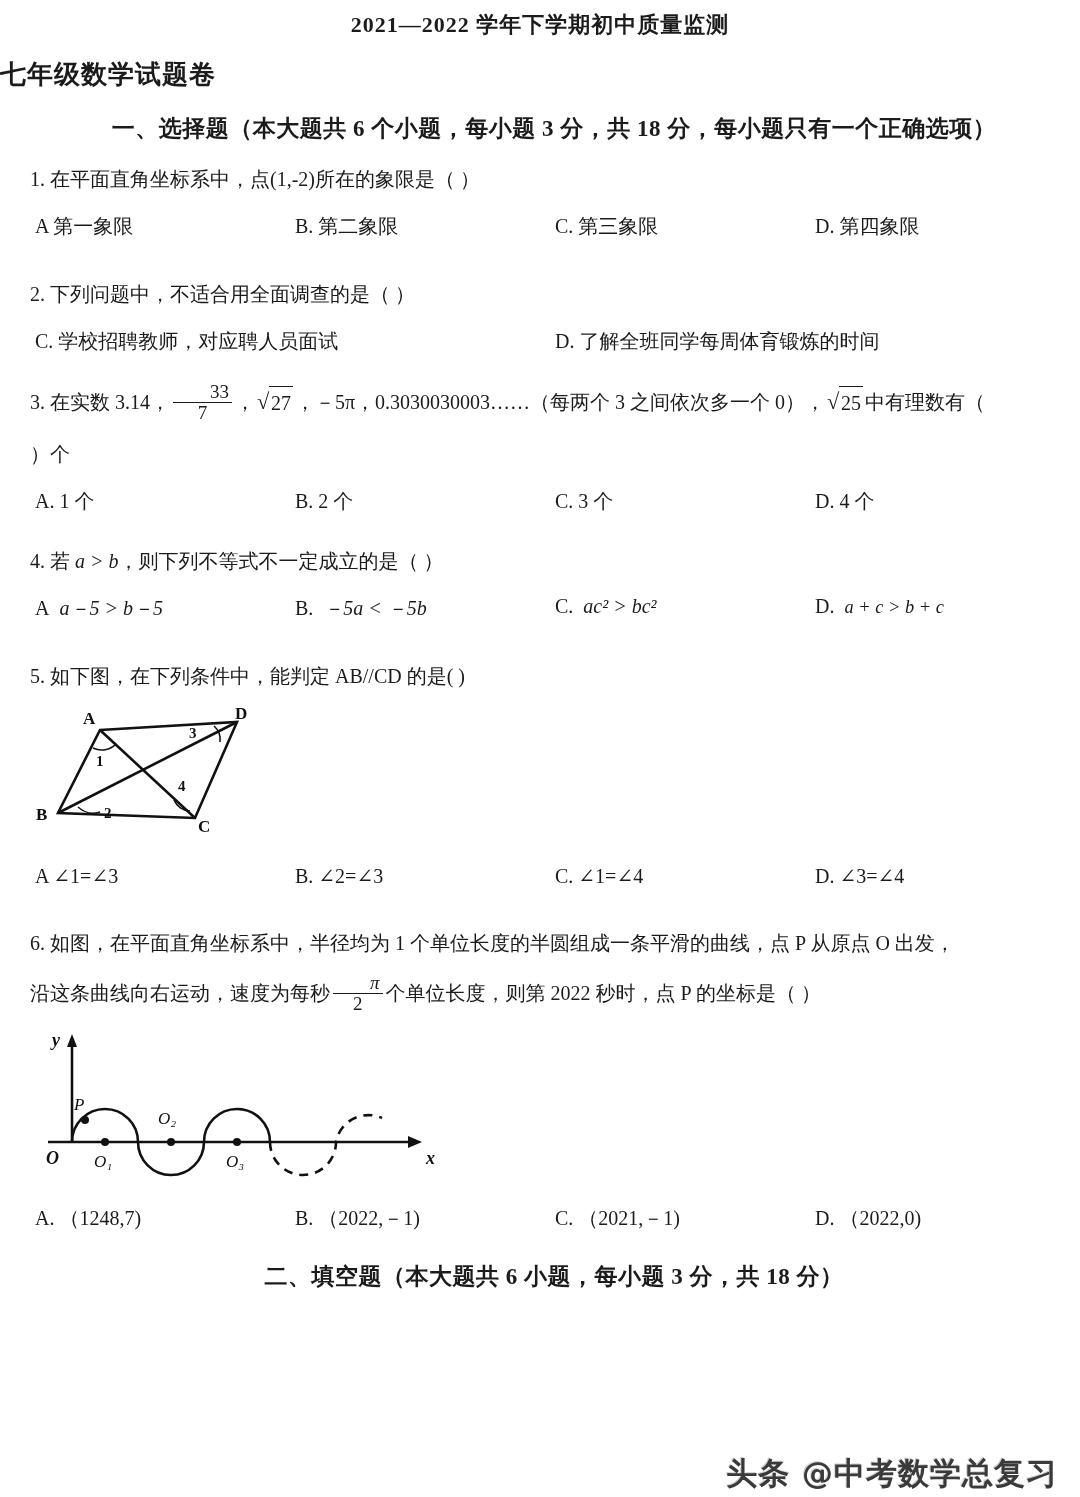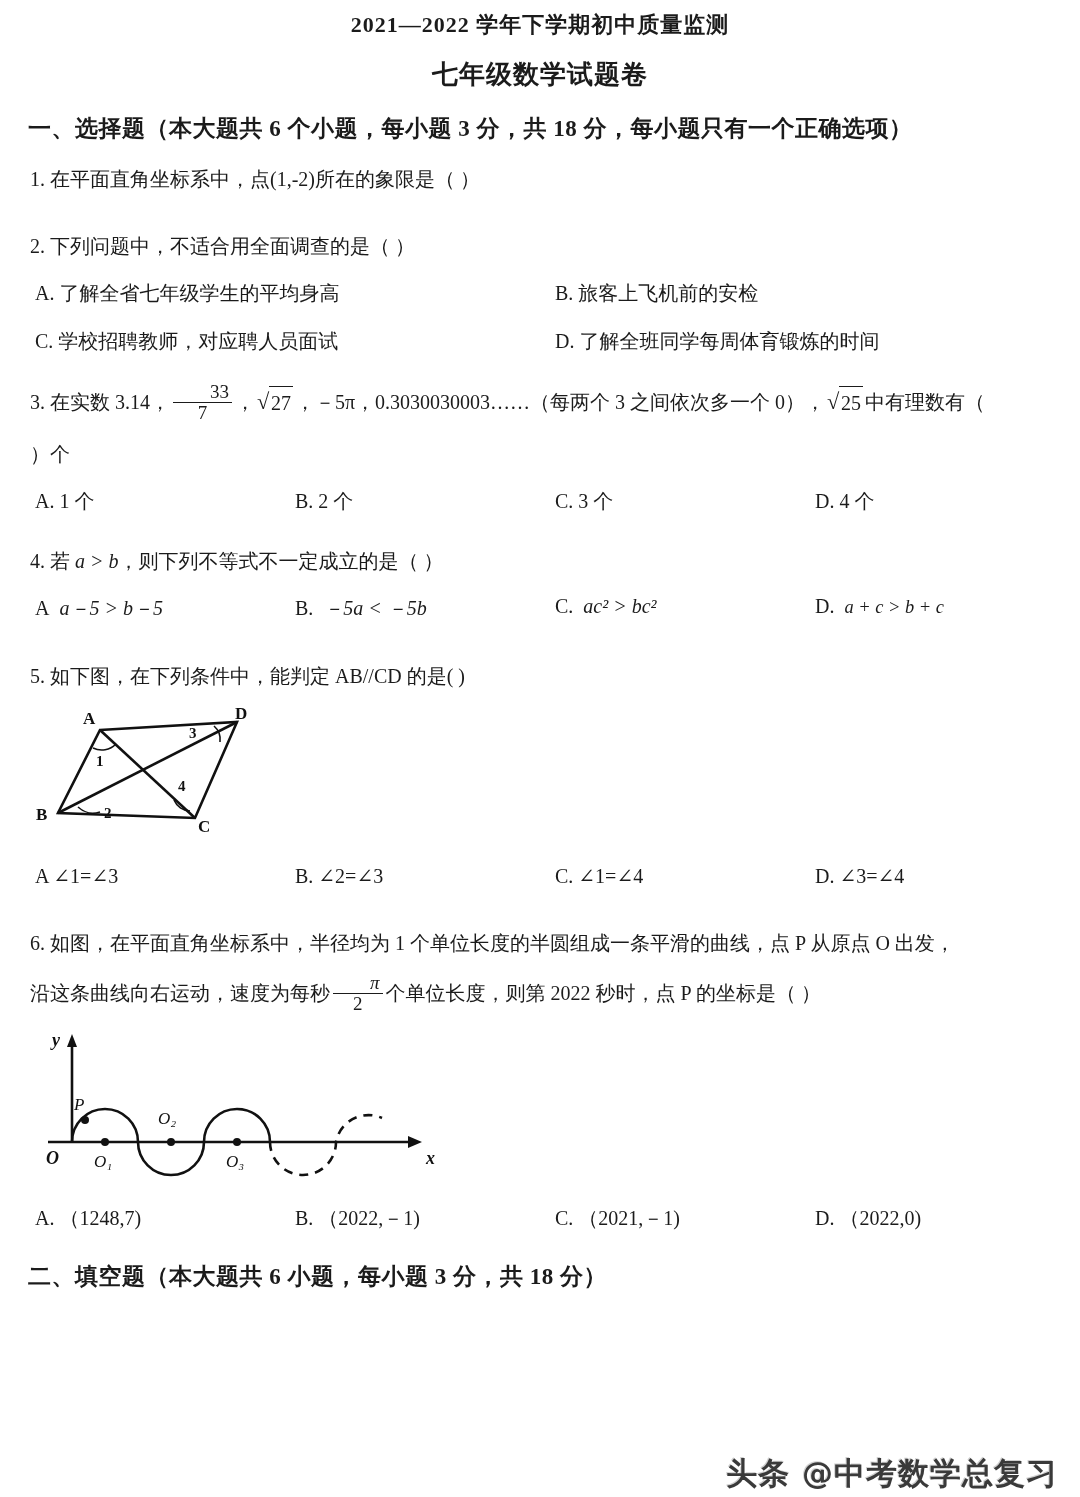--- a/index.html
+++ b/index.html
@@ -25,34 +25,35 @@
   
   .doc-title {
     text-align: center;
     font-weight: bold;
     font-size: 22px;
     letter-spacing: 1px;
     margin: 10px 0 0 0;
     line-height: 1.35;
   }
   .doc-subtitle {
-    text-align: center;
+    text-align: left;
     font-weight: bold;
     font-size: 26px;
     letter-spacing: 1px;
     margin: 18px 0 0 0;
     line-height: 1.3;
   }
 
   
   .section-heading {
     font-weight: bold;
     font-size: 23px;
     margin: 22px 0 0 28px;
     letter-spacing: 0.5px;
+    text-align: center;
   }
 
   
   .q {
     margin: 20px 0 0 30px;
     font-size: 20px;
     line-height: 1.55;
     max-width: 1020px;
   }
   .q-indent {
@@ -147,26 +148,28 @@
 <body>
 
 <div class="page">
 
   <div class="doc-title">2021—2022 学年下学期初中质量监测</div>
   <div class="doc-subtitle">七年级数学试题卷</div>
 
   <div class="section-heading">一、选择题（本大题共 6 个小题，每小题 3 分，共 18 分，每小题只有一个正确选项）</div>
 
   <div class="q">1. 在平面直角坐标系中，点(1,-2)所在的象限是（     ）</div>
+  <div class="opts">
+    <span class="opt c1">A  第一象限</span>
+    <span class="opt c2">B.  第二象限</span>
+    <span class="opt c3">C.  第三象限</span>
+    <span class="opt c4">D.  第四象限</span>
+  </div>
 
   <div class="q" style="margin-top:36px">2. 下列问题中，不适合用全面调查的是（      ）</div>
-  <div class="opts">
-    <span class="opt h1">A.  了解全省七年级学生的平均身高</span>
-    <span class="opt h2">B.  旅客上飞机前的安检</span>
-  </div>
   <div class="opts">
     <span class="opt h2">D.  了解全班同学每周体育锻炼的时间</span>
     <span class="opt h1">C.  学校招聘教师，对应聘人员面试</span>
   </div>
 
   <div class="q" style="margin-top:26px">
     <span>3. 在实数 3.14，</span><span class="frac"><span class="num">33</span><span class="den">7</span></span><span>，</span><span class="sqrt"><span class="rad">27</span></span><span>，－5π，0.3030030003……（每两个 3 之间依次多一个 0），</span><span class="sqrt"><span class="rad">25</span></span><span>中有理数有（</span>
   </div>
   <div class="q-indent">）个</div>
   <div class="opts">

